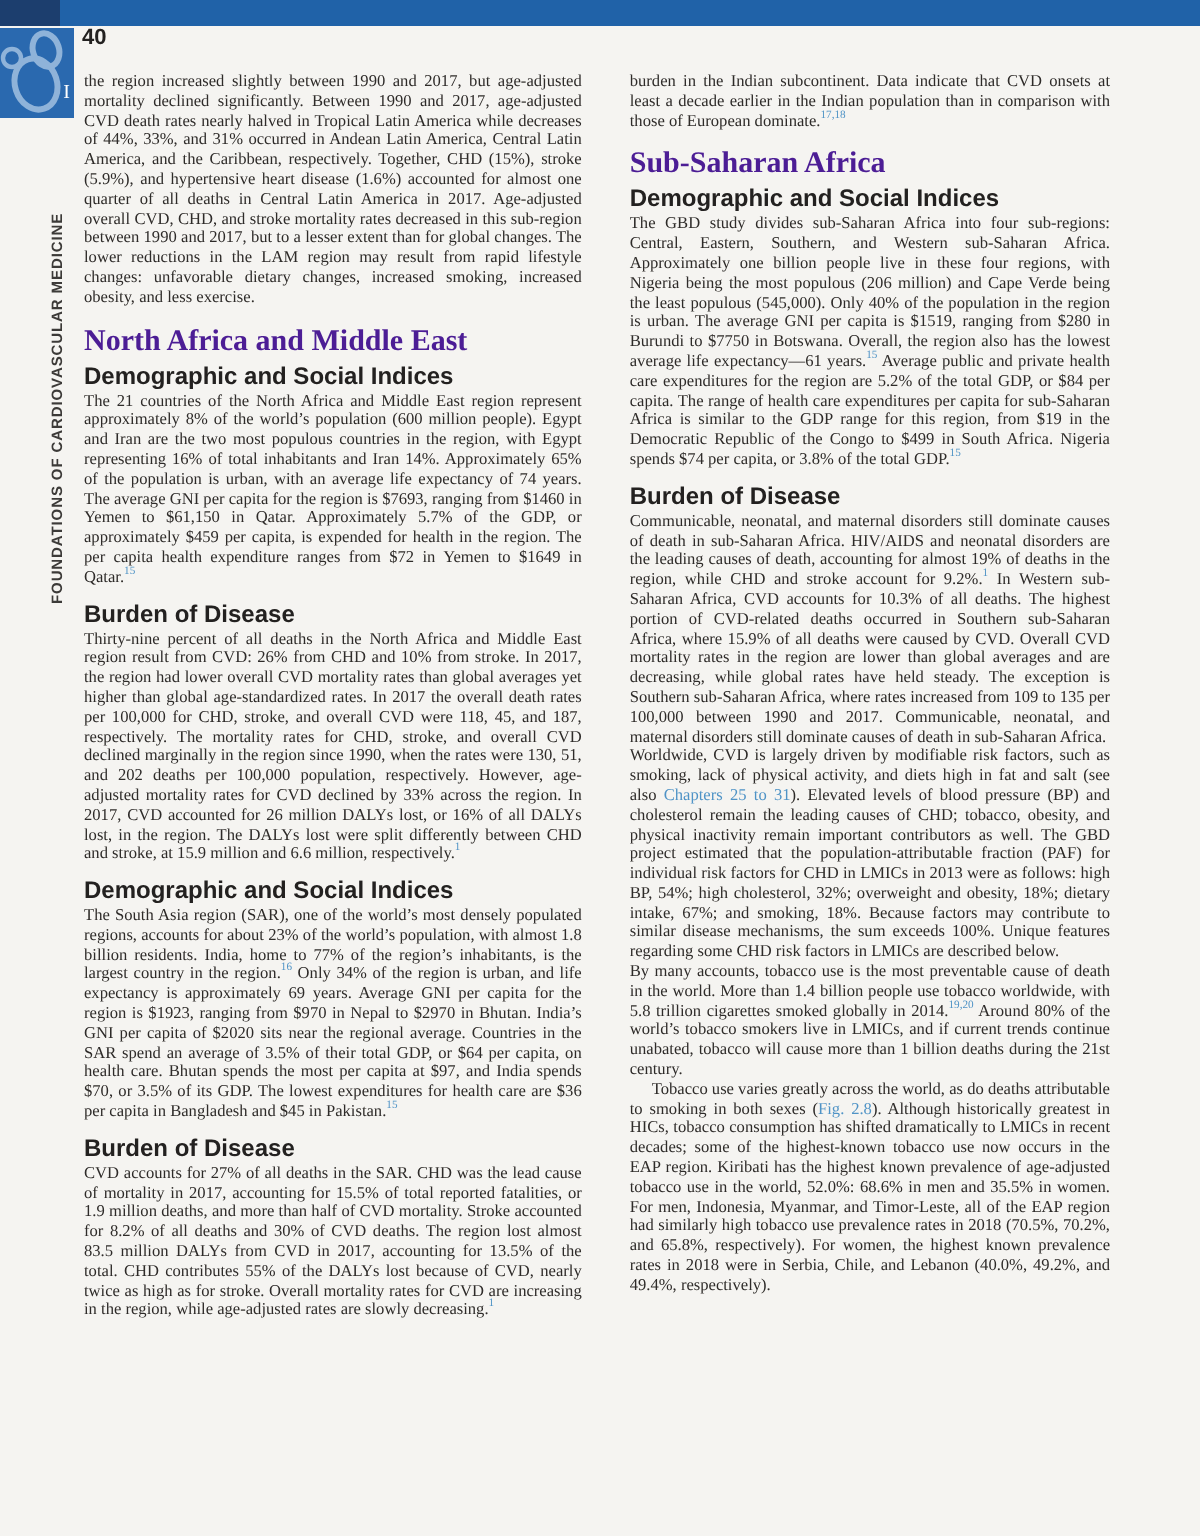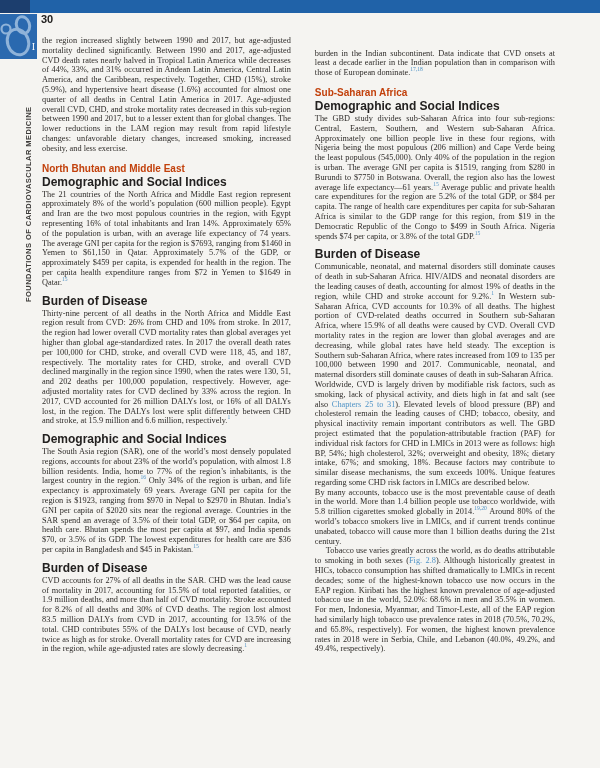--- a/index.html
+++ b/index.html
@@ -59,21 +59,20 @@
     font-size: 11px;
     color: #232120;
   }
 
   
   .content {
     position: absolute; left: 42px; top: 36px;
     width: 513px;
     display: flex;
     gap: 24px;
-    align-items: flex-end;
   }
   .col { width: 257px; }
   .col.right { width: 248px; }
 
   .p {
     font-size: 8.3px;
     line-height: 9.8px;
     text-align: justify;
     color: #2e2b29;
     margin: 0;
@@ -82,24 +81,24 @@
 
   .h1 {
     font-family: "Liberation Sans", sans-serif;
     font-weight: 700;
     font-size: 14px;
     letter-spacing: 0.4px;
     color: #1f1d1b;
     margin: 15px 0 9px 0;
   }
   .h2 {
-    font-family: Liberation Sans, sans-serif;
+    font-family: Liberation Serif, serif;
     font-weight: bold;
-    font-size: 10px;
-    color: #c2410c;
+    font-size: 15px;
+    color: #4c1d95;
     margin: 9px 0 1px 0;
   }
   .h3 {
     font-family: "Liberation Sans", sans-serif;
     font-weight: bold;
     font-size: 12px;
     color: #232120;
     margin: 0 0 1px 0;
   }
   .p + .h3 { margin-top: 6px; }
@@ -126,26 +125,26 @@
       <ellipse cx="18" cy="28" rx="10.5" ry="13" transform="rotate(-18 18 28)"></ellipse>
       <ellipse cx="23" cy="11" rx="6.5" ry="8.5" transform="rotate(-18 23 11)"></ellipse>
       <circle cx="6" cy="15" r="4.5" stroke-width="2.2"></circle>
     </g>
   </svg>
   <span class="part-label">I</span>
 </div>
 
 <div class="series-title">FOUNDATIONS OF CARDIOVASCULAR MEDICINE</div>
 
-<div class="page-number">30</div>
+<div class="page-number">40</div>
 
 <div class="content">
   <div class="col left" id="col-left">
       <div class="p"><span class="n">the region increased slightly between 1990 and 2017, but age-adjusted mortality declined significantly. Between 1990 and 2017, age-adjusted CVD death rates nearly halved in Tropical Latin America while decreases of 44%, 33%, and 31% occurred in Andean Latin America, Central Latin America, and the Caribbean, respectively. Together, CHD (15%), stroke (5.9%), and hypertensive heart disease (1.6%) accounted for almost one quarter of all deaths in Central Latin America in 2017. Age-adjusted overall CVD, CHD, and stroke mortality rates decreased in this sub-region between 1990 and 2017, but to a lesser extent than for global changes. The lower reductions in the LAM region may result from rapid lifestyle changes: unfavorable dietary changes, increased smoking, increased obesity, and less exercise.</span></div>
-      <div class="h2">North Bhutan and Middle East</div>
+      <div class="h2">North Africa and Middle East</div>
       <div class="h3">Demographic and Social Indices</div>
       <div class="p"><span class="n">The 21 countries of the North Africa and Middle East region represent approximately 8% of the world’s population (600 million people). Egypt and Iran are the two most populous countries in the region, with Egypt representing 16% of total inhabitants and Iran 14%. Approximately 65% of the population is urban, with an average life expectancy of 74 years. The average GNI per capita for the region is $7693, ranging from $1460 in Yemen to $61,150 in Qatar. Approximately 5.7% of the GDP, or approximately $459 per capita, is expended for health in the region. The per capita health expenditure ranges from $72 in Yemen to $1649 in Qatar.</span><span class="s">15</span></div>
       <div class="h3">Burden of Disease</div>
       <div class="p"><span class="n">Thirty-nine percent of all deaths in the North Africa and Middle East region result from CVD: 26% from CHD and 10% from stroke. In 2017, the region had lower overall CVD mortality rates than global averages yet higher than global age-standardized rates. In 2017 the overall death rates per 100,000 for CHD, stroke, and overall CVD were 118, 45, and 187, respectively. The mortality rates for CHD, stroke, and overall CVD declined marginally in the region since 1990, when the rates were 130, 51, and 202 deaths per 100,000 population, respectively. However, age-adjusted mortality rates for CVD declined by 33% across the region. In 2017, CVD accounted for 26 million DALYs lost, or 16% of all DALYs lost, in the region. The DALYs lost were split differently between CHD and stroke, at 15.9 million and 6.6 million, respectively.</span><span class="s">1</span></div>
       <div class="h3">Demographic and Social Indices</div>
       <div class="p"><span class="n">The South Asia region (SAR), one of the world’s most densely populated regions, accounts for about 23% of the world’s population, with almost 1.8 billion residents. India, home to 77% of the region’s inhabitants, is the largest country in the region.</span><span class="s">16</span><span class="n"> Only 34% of the region is urban, and life expectancy is approximately 69 years. Average GNI per capita for the region is $1923, ranging from $970 in Nepal to $2970 in Bhutan. India’s GNI per capita of $2020 sits near the regional average. Countries in the SAR spend an average of 3.5% of their total GDP, or $64 per capita, on health care. Bhutan spends the most per capita at $97, and India spends $70, or 3.5% of its GDP. The lowest expenditures for health care are $36 per capita in Bangladesh and $45 in Pakistan.</span><span class="s">15</span></div>
       <div class="h3">Burden of Disease</div>
       <div class="p"><span class="n">CVD accounts for 27% of all deaths in the SAR. CHD was the lead cause of mortality in 2017, accounting for 15.5% of total reported fatalities, or 1.9 million deaths, and more than half of CVD mortality. Stroke accounted for 8.2% of all deaths and 30% of CVD deaths. The region lost almost 83.5 million DALYs from CVD in 2017, accounting for 13.5% of the total. CHD contributes 55% of the DALYs lost because of CVD, nearly twice as high as for stroke. Overall mortality rates for CVD are increasing in the region, while age-adjusted rates are slowly decreasing.</span><span class="s">1</span></div>
     </div>
   <div class="col right" id="col-right">

